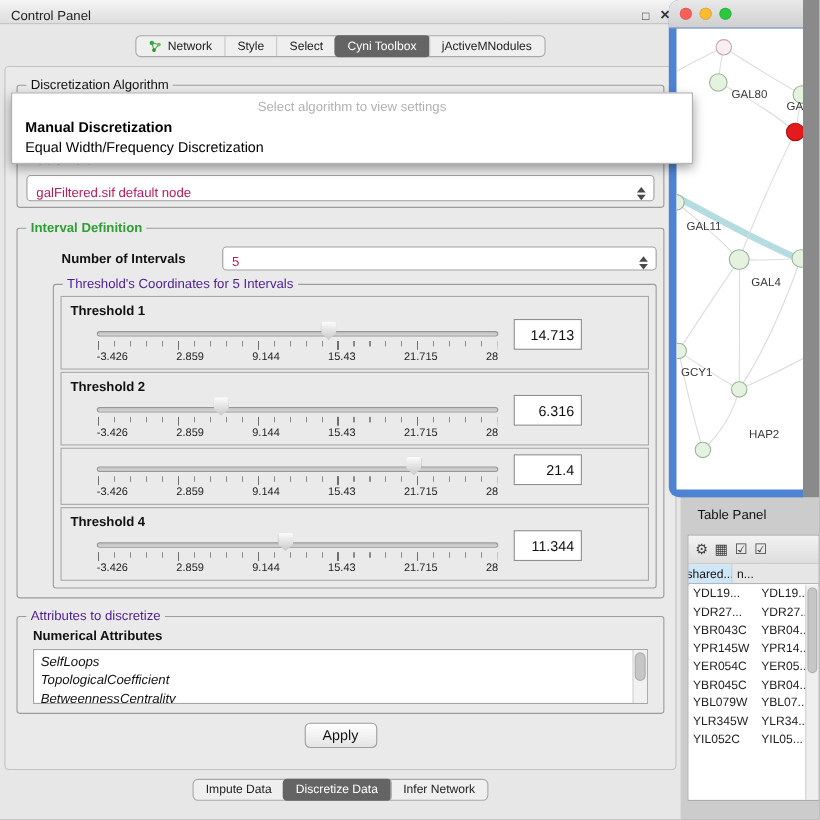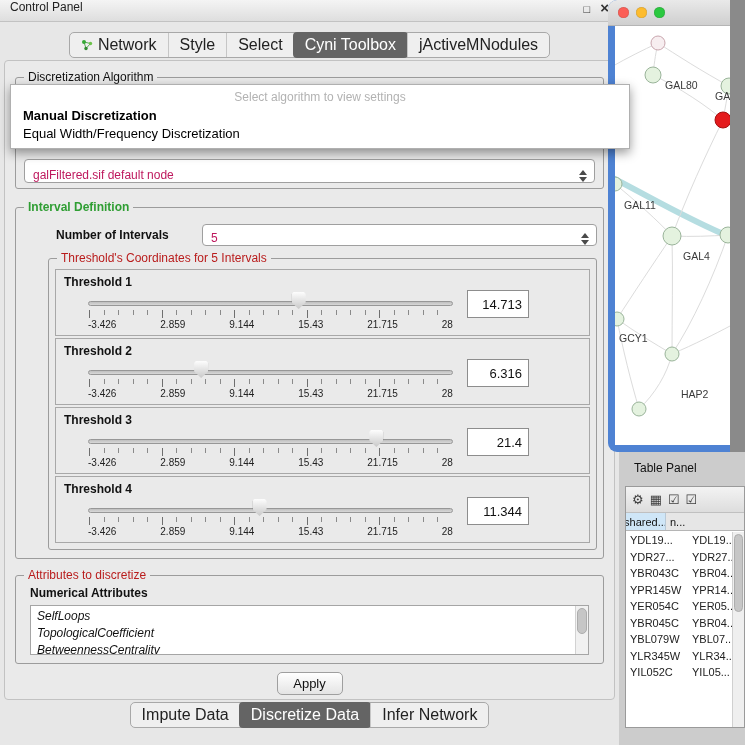--- a/index.html
+++ b/index.html
@@ -1,39 +1,39 @@
 <!DOCTYPE html>
 <html><head>
 <meta charset="utf-8">
 <style>
   *{margin:0;padding:0;box-sizing:border-box;}
   html,body{width:745px;height:745px;}
   body{position:relative;overflow:hidden;background:#8a8a8a;font-family:"Liberation Sans",sans-serif;color:#111;}
 
   
   .control-panel{position:absolute;left:0;top:0;width:619px;height:745px;background:#e7e7e7;}
-  .titlebar{height:22px;display:flex;align-items:flex-start;padding:0 10px;background:linear-gradient(#f4f4f4,#dedede);border-bottom:1px solid #c2c2c2;font-size:12px;color:#222;}
+  .titlebar{height:22px;display:flex;align-items:flex-end;padding:0 10px;background:linear-gradient(#f4f4f4,#dedede);border-bottom:1px solid #c2c2c2;font-size:12px;color:#222;}
   .titlebar .spacer{flex:1;}
   .win-icon{margin-left:10px;color:#333;cursor:default;line-height:1;}
   .win-icon.sq{font-size:11px;}
   .win-icon.x{font-size:15px;font-weight:bold;}
 
   .tabbar{display:flex;justify-content:center;margin-top:10px;}
   .seg{display:inline-flex;border:1px solid #a8a8a8;border-radius:5px;background:#efefef;align-items:center;}
-  .seg .tab{padding:3px 11px;font-size:16px;color:#222;display:flex;align-items:center;gap:5px;border-left:1px solid #c6c6c6;white-space:nowrap;}
+  .seg .tab{padding:3px 11px;font-size:11px;color:#222;display:flex;align-items:center;gap:5px;border-left:1px solid #c6c6c6;white-space:nowrap;}
   .seg .tab:first-child{border-left:none;}
   .seg .tab.selected{background:#646464;color:#fff;border-radius:4px;margin:-1px -1px;border-left:none;padding:4px 12px;}
   .tab-icon{display:inline-flex;}
 
   .content{position:absolute;left:4px;top:60px;width:611px;height:640px;background:#eaeaea;border:1px solid #c2c2c2;border-radius:4px;padding:0 10px;}
 
   .group{position:relative;border:1px solid #9c9c9c;border-radius:3px;}
   .group-label{position:absolute;top:-8px;left:8px;background:#eaeaea;padding:0 4px;font-size:12px;color:#111;white-space:nowrap;}
   .group-label.green{color:#2f9e33;font-weight:bold;}
-  .group-label.blue{color:#b91c1c;}
+  .group-label.blue{color:#4c1d95;}
 
   .combo{height:24px;background:#fff;border:1px solid #9f9f9f;border-radius:4px;display:flex;align-items:flex-end;padding:0 4px 0 8px;font-size:12px;color:#be185d;}
   .combo .cv{flex:1;overflow:hidden;white-space:nowrap;}
   .stepper{width:14px;display:flex;flex-direction:column;align-items:center;justify-content:center;gap:2px;}
   .arr-up{width:0;height:0;border-left:4px solid transparent;border-right:4px solid transparent;border-bottom:5px solid #4a4a4a;}
   .arr-down{width:0;height:0;border-left:4px solid transparent;border-right:4px solid transparent;border-top:5px solid #4a4a4a;}
   .focused{box-shadow:0 0 0 3px rgba(106,158,222,.6);}
 
   .algo-group{height:60px;margin-top:16px;}
   .algo-combo{margin:22px 8px 0;}
@@ -211,21 +211,20 @@
                     <span>15.43</span>
                     <span>21.715</span>
                     <span>28</span>
                   </div>
       </div>
       <div class="vbox">6.316</div>
     </div>
   </div>
 
   <div class="t-panel">
-    <div class="t-label">Threshold 3</div>
     <div class="t-row">
       <div class="slider">
         <div class="groove"></div>
         <div class="ticks"></div>
         <div class="ticks-major"></div>
         <div class="thumb" style="left: 78.9983%;"></div>
         <div class="scale">
                     <span>-3.426</span>
                     <span>2.859</span>
                     <span>9.144</span>

